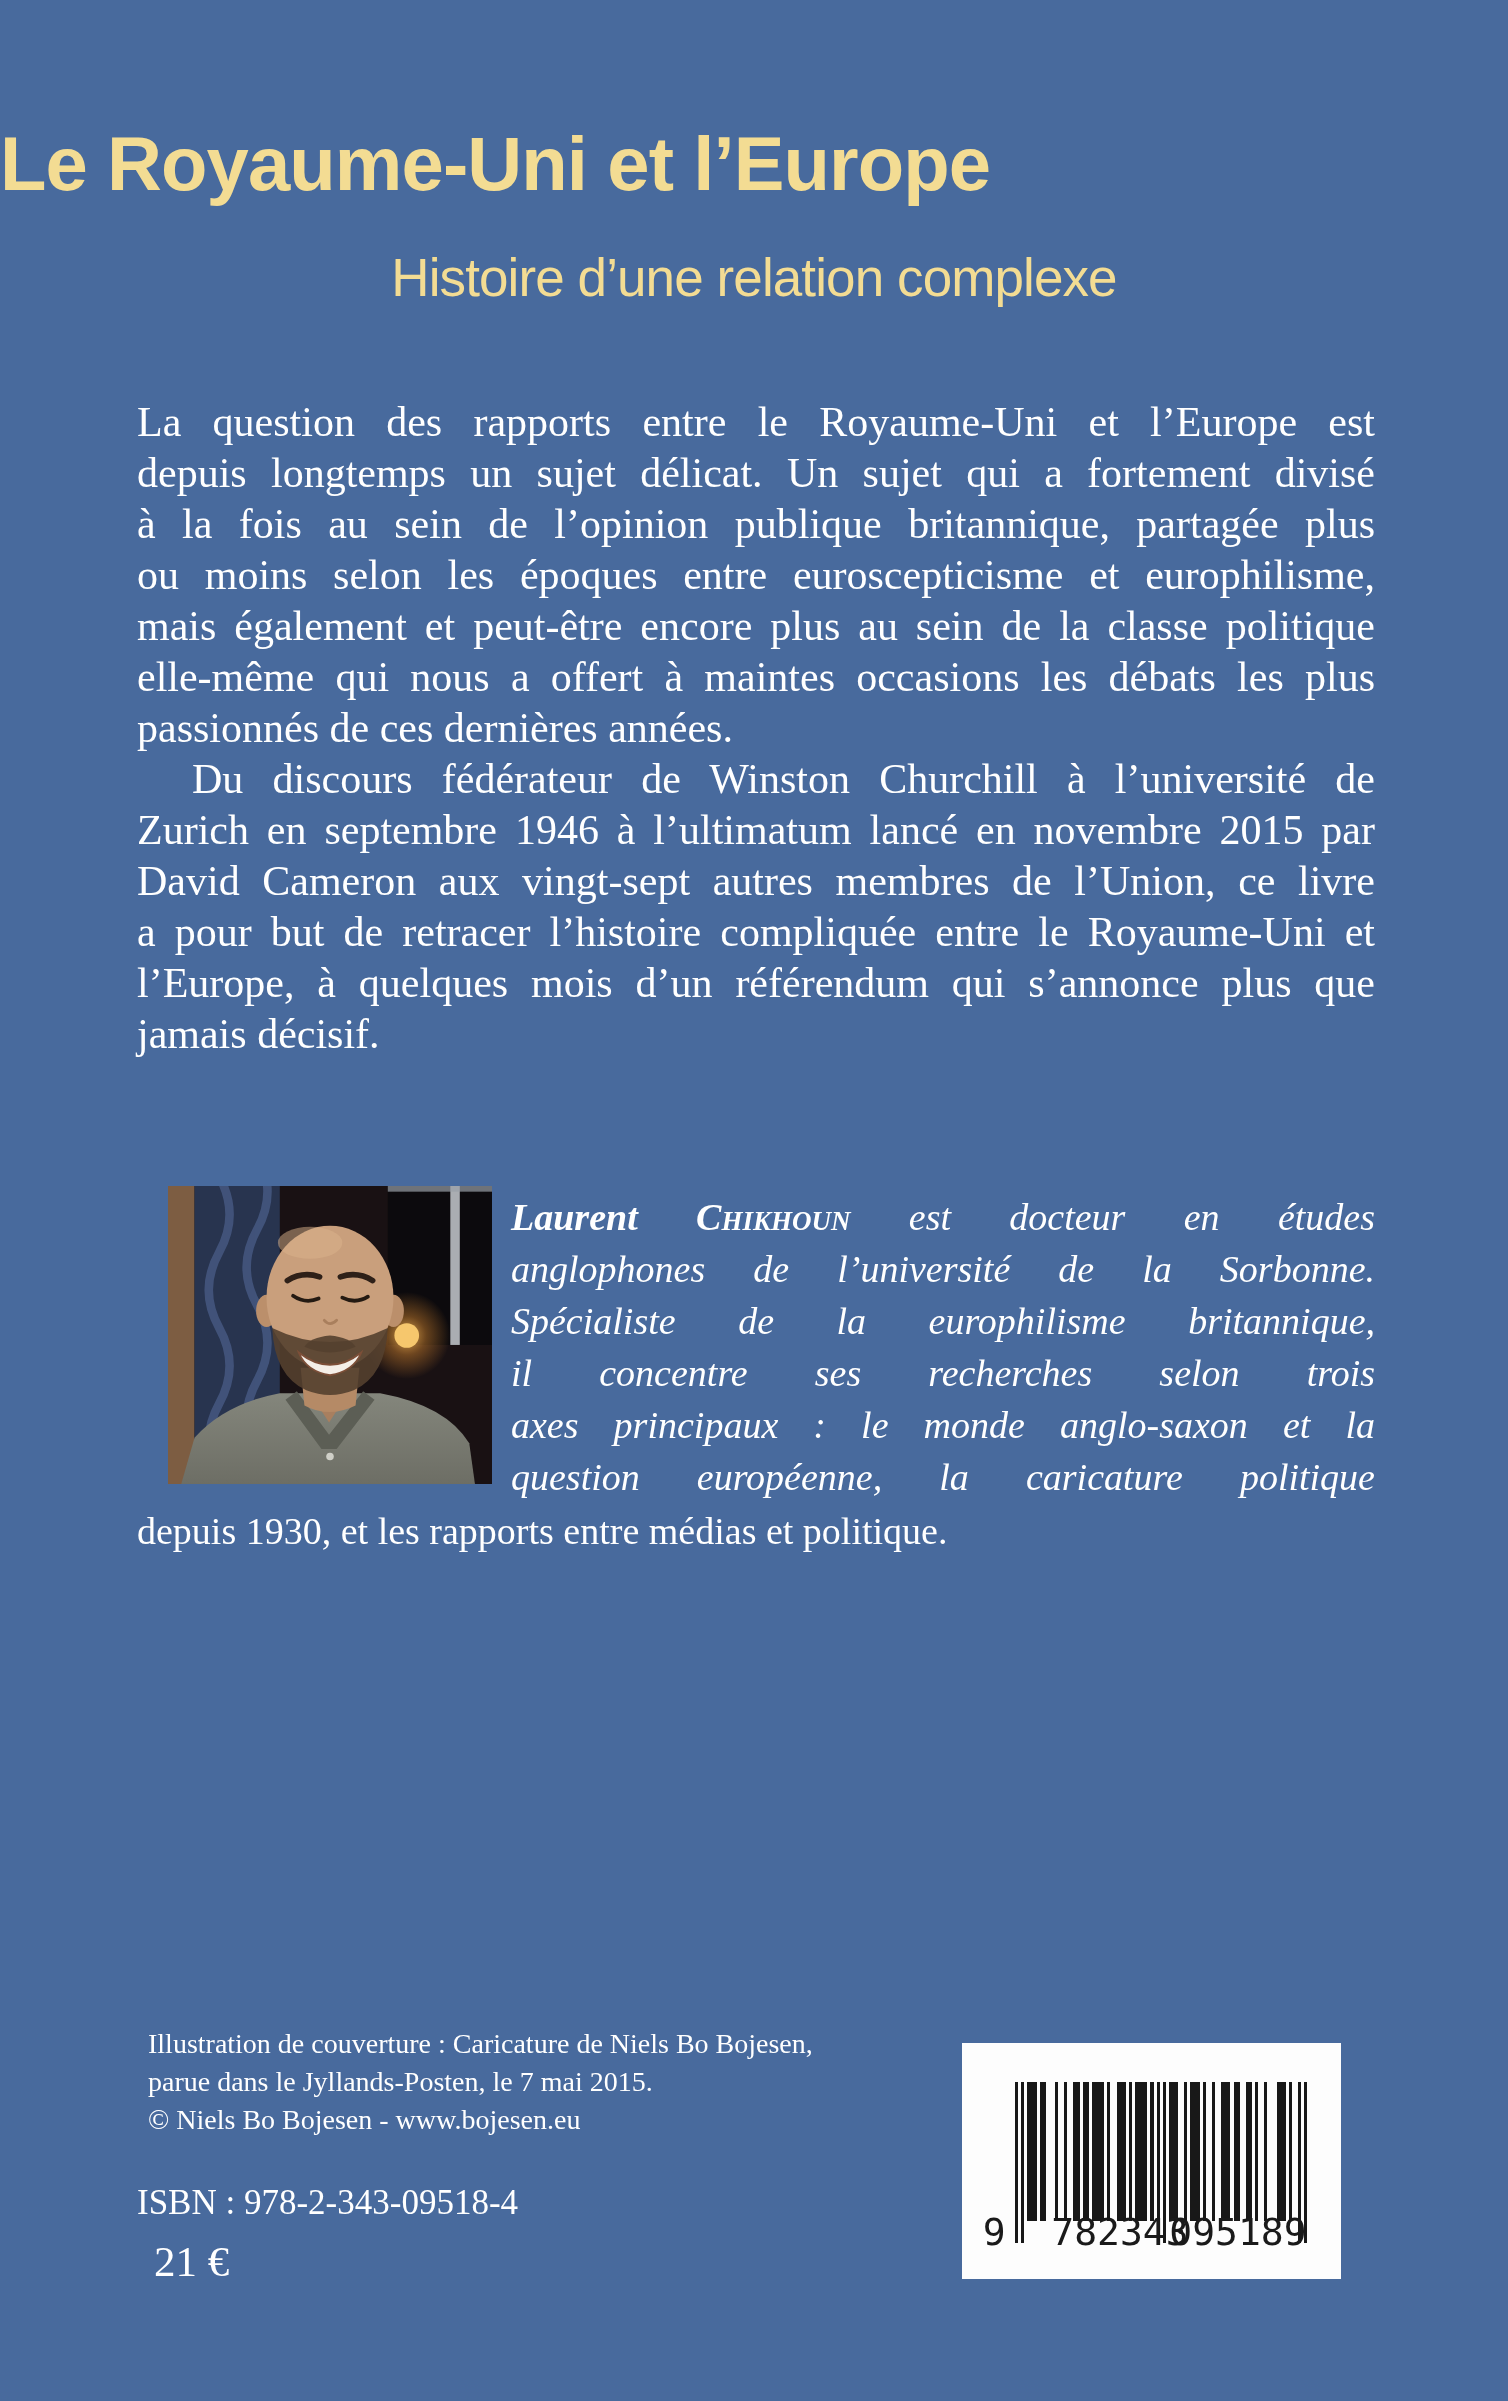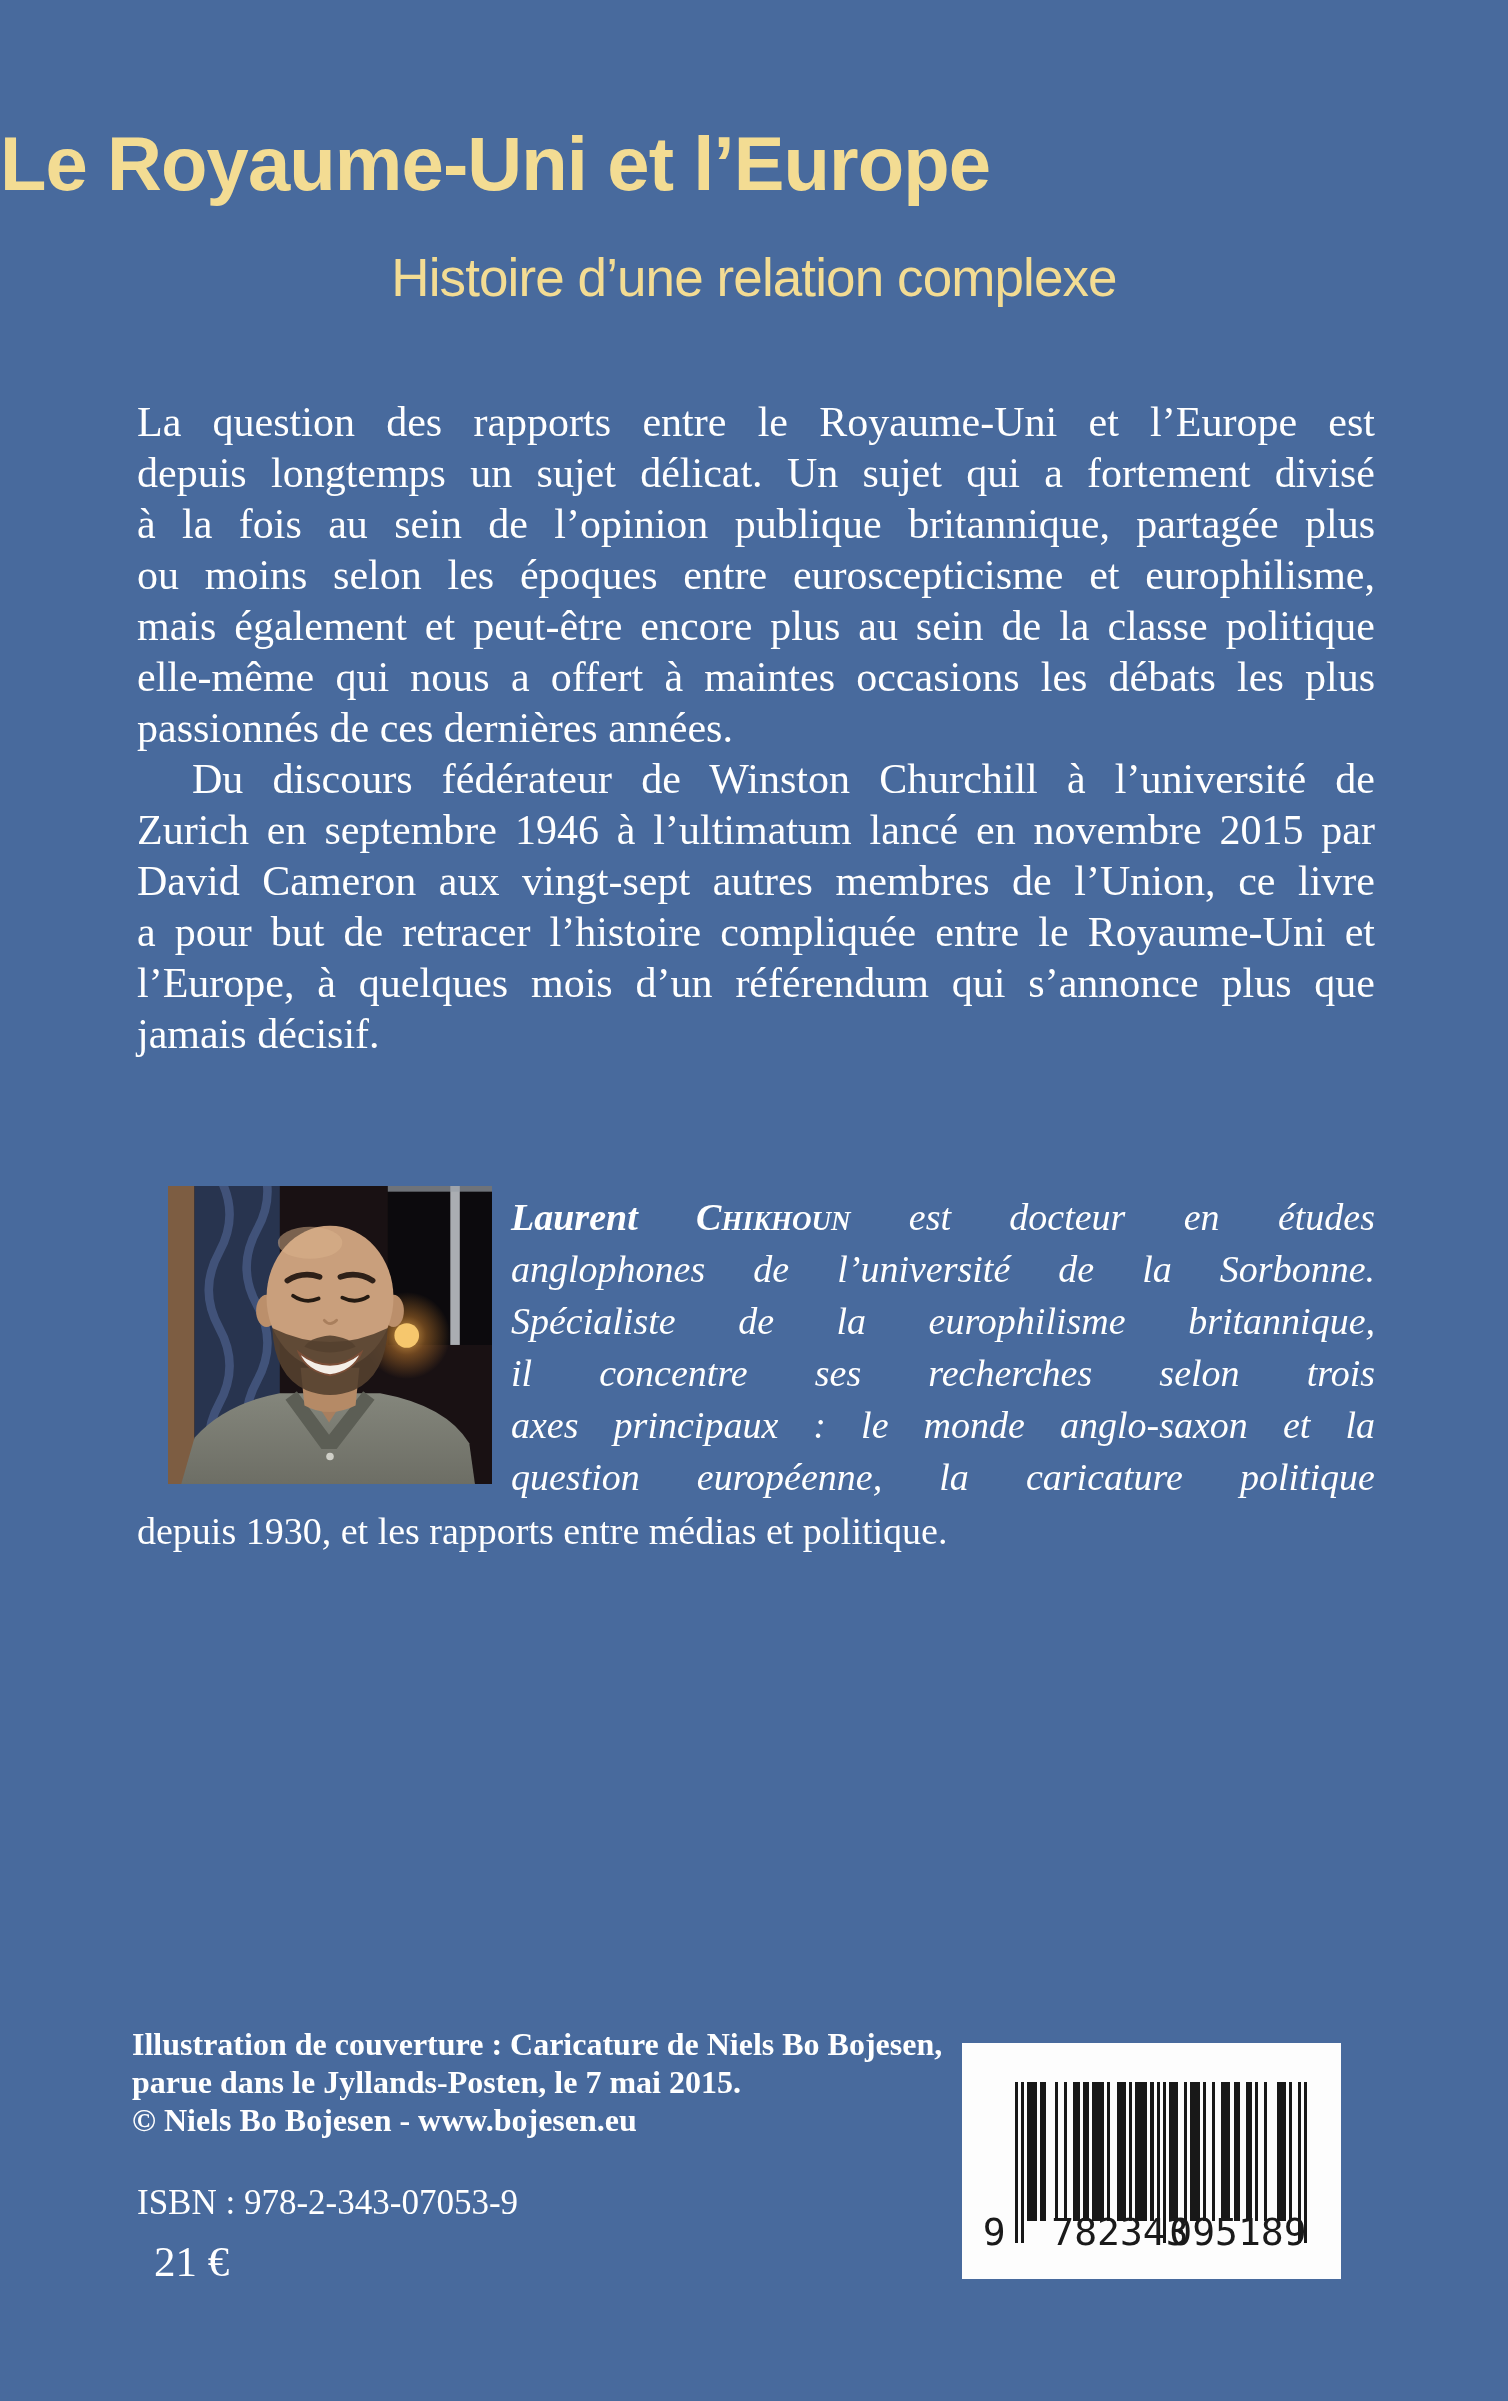--- a/index.html
+++ b/index.html
@@ -41,22 +41,22 @@
     font-style:italic;font-size:38px;line-height:52px;
   }
   .bio-name{font-weight:bold;font-style:italic;}
   .sc{font-variant:small-caps;}
   .bio-full{
     position:absolute;left:137px;top:1505px;width:1238px;
     font-size:38px;line-height:52px;text-align:left;
   }
   
   .credits{
-    position:absolute;left:132px;top:2025px;width:852px;
-    font-size:32px;line-height:38px;font-weight:bold;
+    position:absolute;left:148px;top:2025px;width:852px;
+    font-size:28px;line-height:38px;
   }
   .credits .line{text-align:left;}
   .isbn{position:absolute;left:137px;top:2182px;font-size:35px;line-height:42px;}
   .price{position:absolute;left:154px;top:2239px;font-size:43px;line-height:45px;}
   
   .barcode{
     position:absolute;left:962px;top:2043px;width:379px;height:236px;
     background:#fdfdfd;
   }
   .bars{
@@ -162,21 +162,21 @@
       <div class="line">question européenne, la caricature politique</div>
     </div>
   <div class="bio-full">depuis 1930, et les rapports entre médias et politique.</div>
 
   <div class="credits">
       <div class="line">Illustration de couverture : Caricature de Niels Bo Bojesen,</div>
       <div class="line">parue dans le Jyllands-Posten, le 7 mai 2015.</div>
       <div class="line">© Niels Bo Bojesen - www.bojesen.eu</div>
     </div>
 
-  <div class="isbn">ISBN : 978-2-343-07053-9</div>
+  <div class="isbn">ISBN : 978-2-343-09518-4</div>
   <div class="price">21 €</div>
 
   <div class="barcode">
     <div class="bars" id="barcode-bars">
         <div class="m black tall"></div>
         <div class="m tall"></div>
         <div class="m black tall"></div>
         <div class="m"></div>
         <div class="m black"></div>
         <div class="m black"></div>

